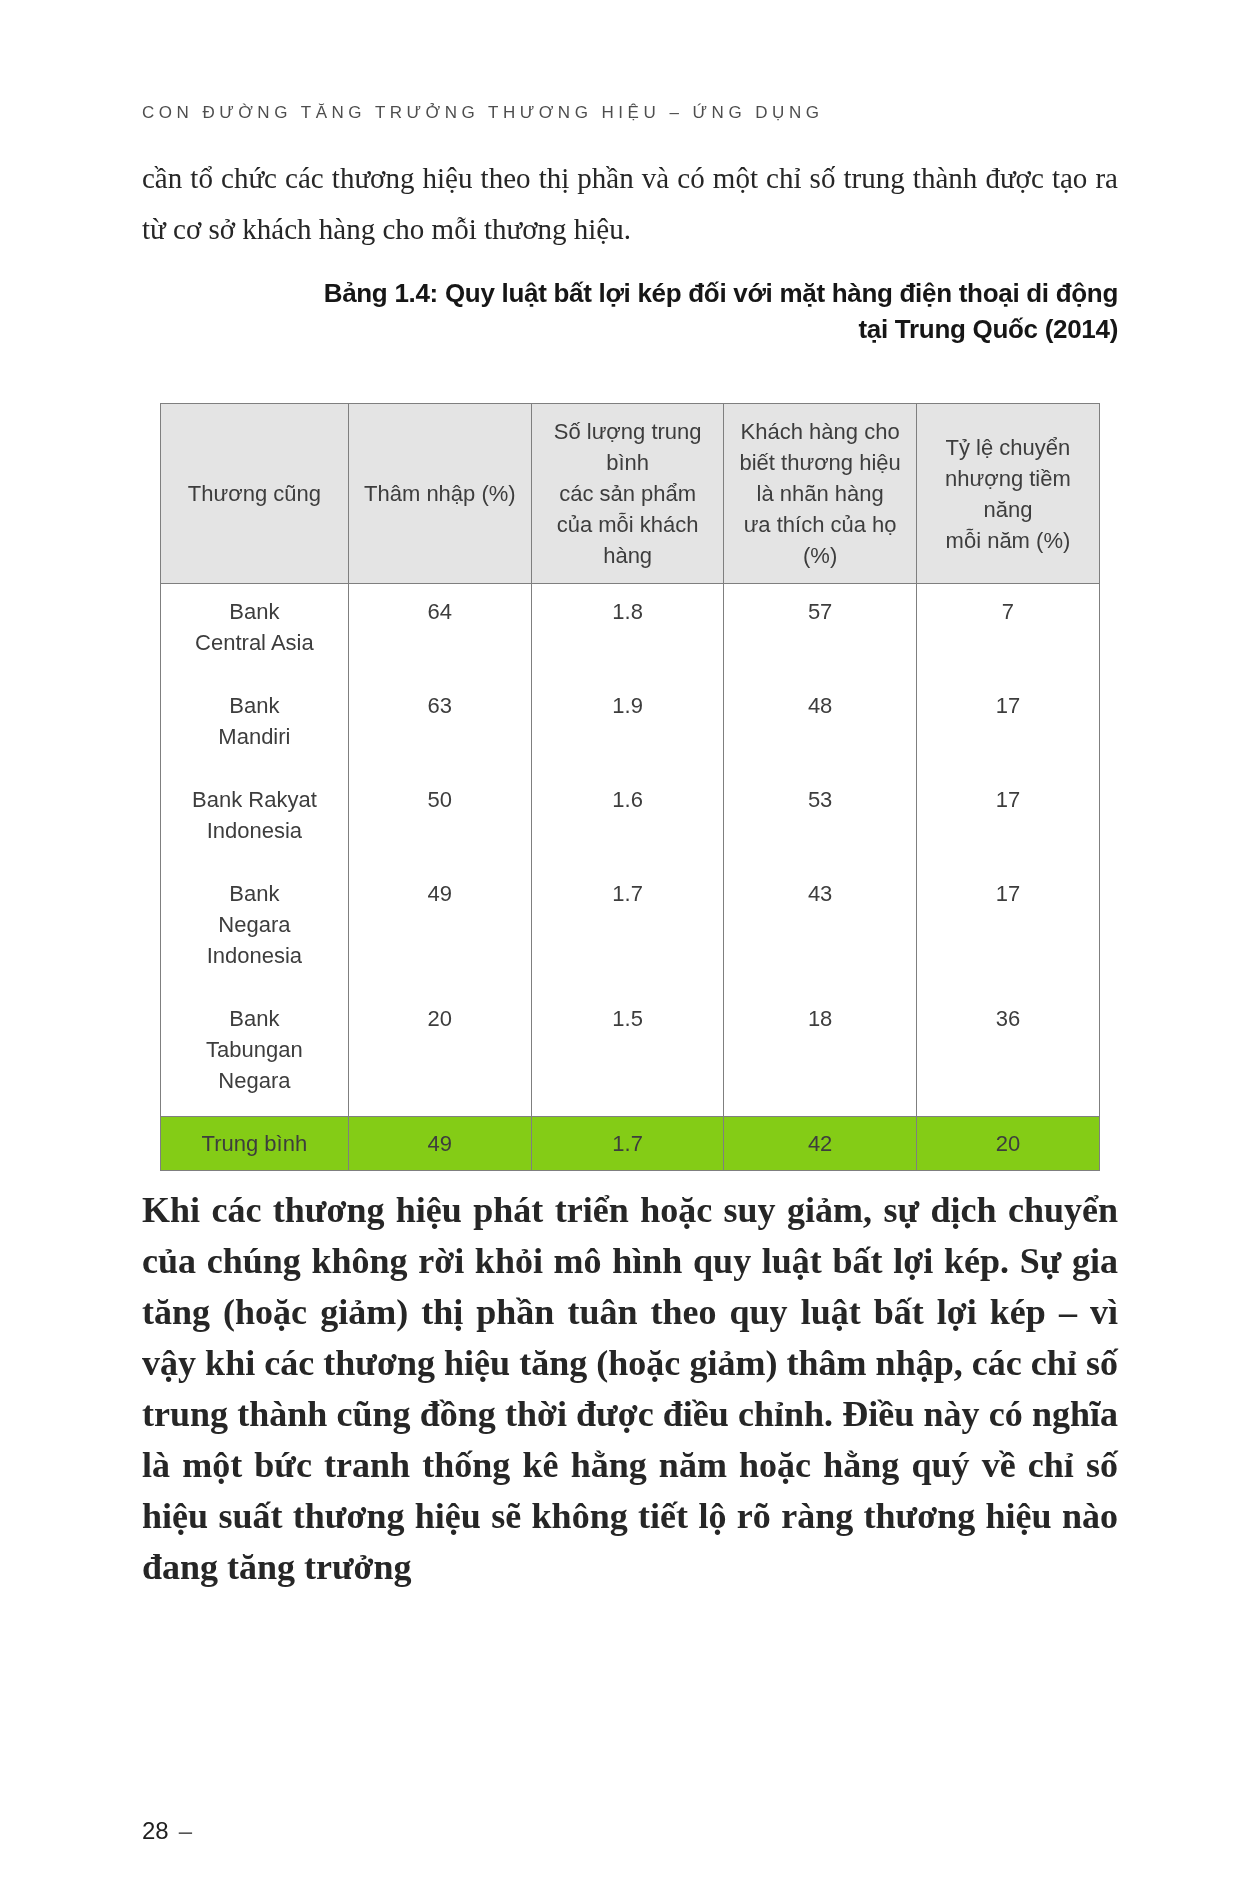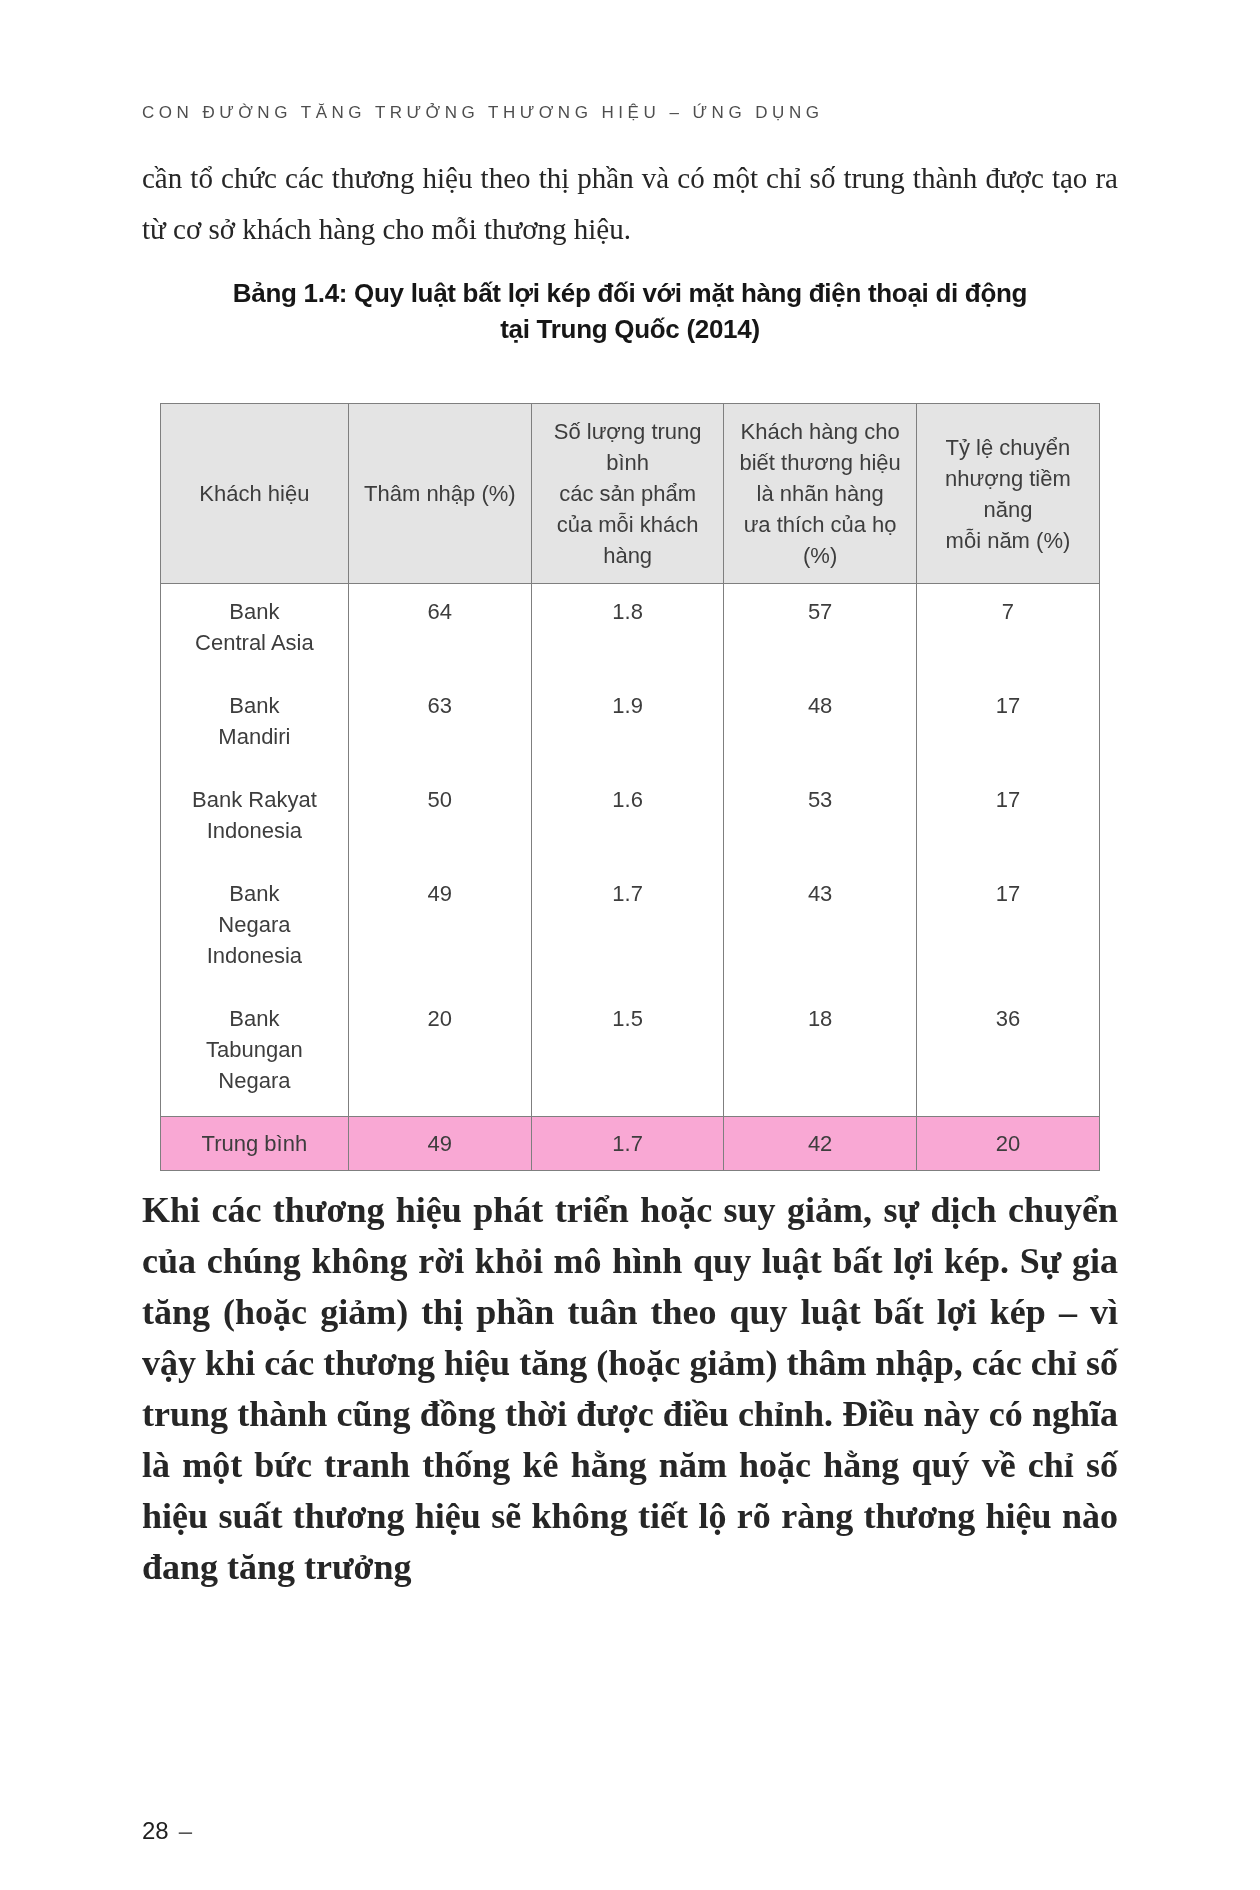--- a/index.html
+++ b/index.html
@@ -31,21 +31,21 @@
     text-align:justify;
   }
   .caption {
     margin-top:20px;
     font-family:"Liberation Sans", sans-serif;
     font-weight:bold;
     font-size:26px;
     line-height:36px;
     letter-spacing:-0.3px;
     color:#161616;
-    text-align:center;
+    text-align:right;
     white-space:pre-line;
   }
   table.data {
     border-collapse:collapse;
     width:940px;
     margin:56px auto 0;
     font-family:"Liberation Sans", sans-serif;
     font-size:22px;
     line-height:31px;
     color:#3d3d3d;
@@ -62,21 +62,21 @@
     height:155px;
   }
   table.data td {
     border-left:1px solid #7f7f7f;
     border-right:1px solid #7f7f7f;
     vertical-align:top;
     padding:12px 16px 20px;
   }
   table.data td.brand { white-space:pre-line; }
   table.data tr.avg td {
-    background:#f9a8d4;
+    background:#84cc16;
     border:1px solid #7f7f7f;
     padding:11px 4px;
     vertical-align:middle;
   }
   .section-heading {
     margin:52px 0 0 0;
     max-width:930px;
     font-family:"Liberation Sans", sans-serif;
     font-weight:bold;
     font-size:37px;
@@ -120,21 +120,21 @@
   <table class="data">
     <colgroup>
       <col style="width:20%">
         <col style="width:19.5%">
         <col style="width:20.5%">
         <col style="width:20.5%">
         <col style="width:19.5%">
     </colgroup>
     <thead>
       <tr>
-        <th>Khách hiệu</th>
+        <th>Thương cũng</th>
         <th>Thâm nhập (%)</th>
         <th>Số lượng trung
 bình
 các sản phẩm
 của mỗi khách
 hàng</th>
         <th>Khách hàng cho
 biết thương hiệu
 là nhãn hàng
 ưa thích của họ

